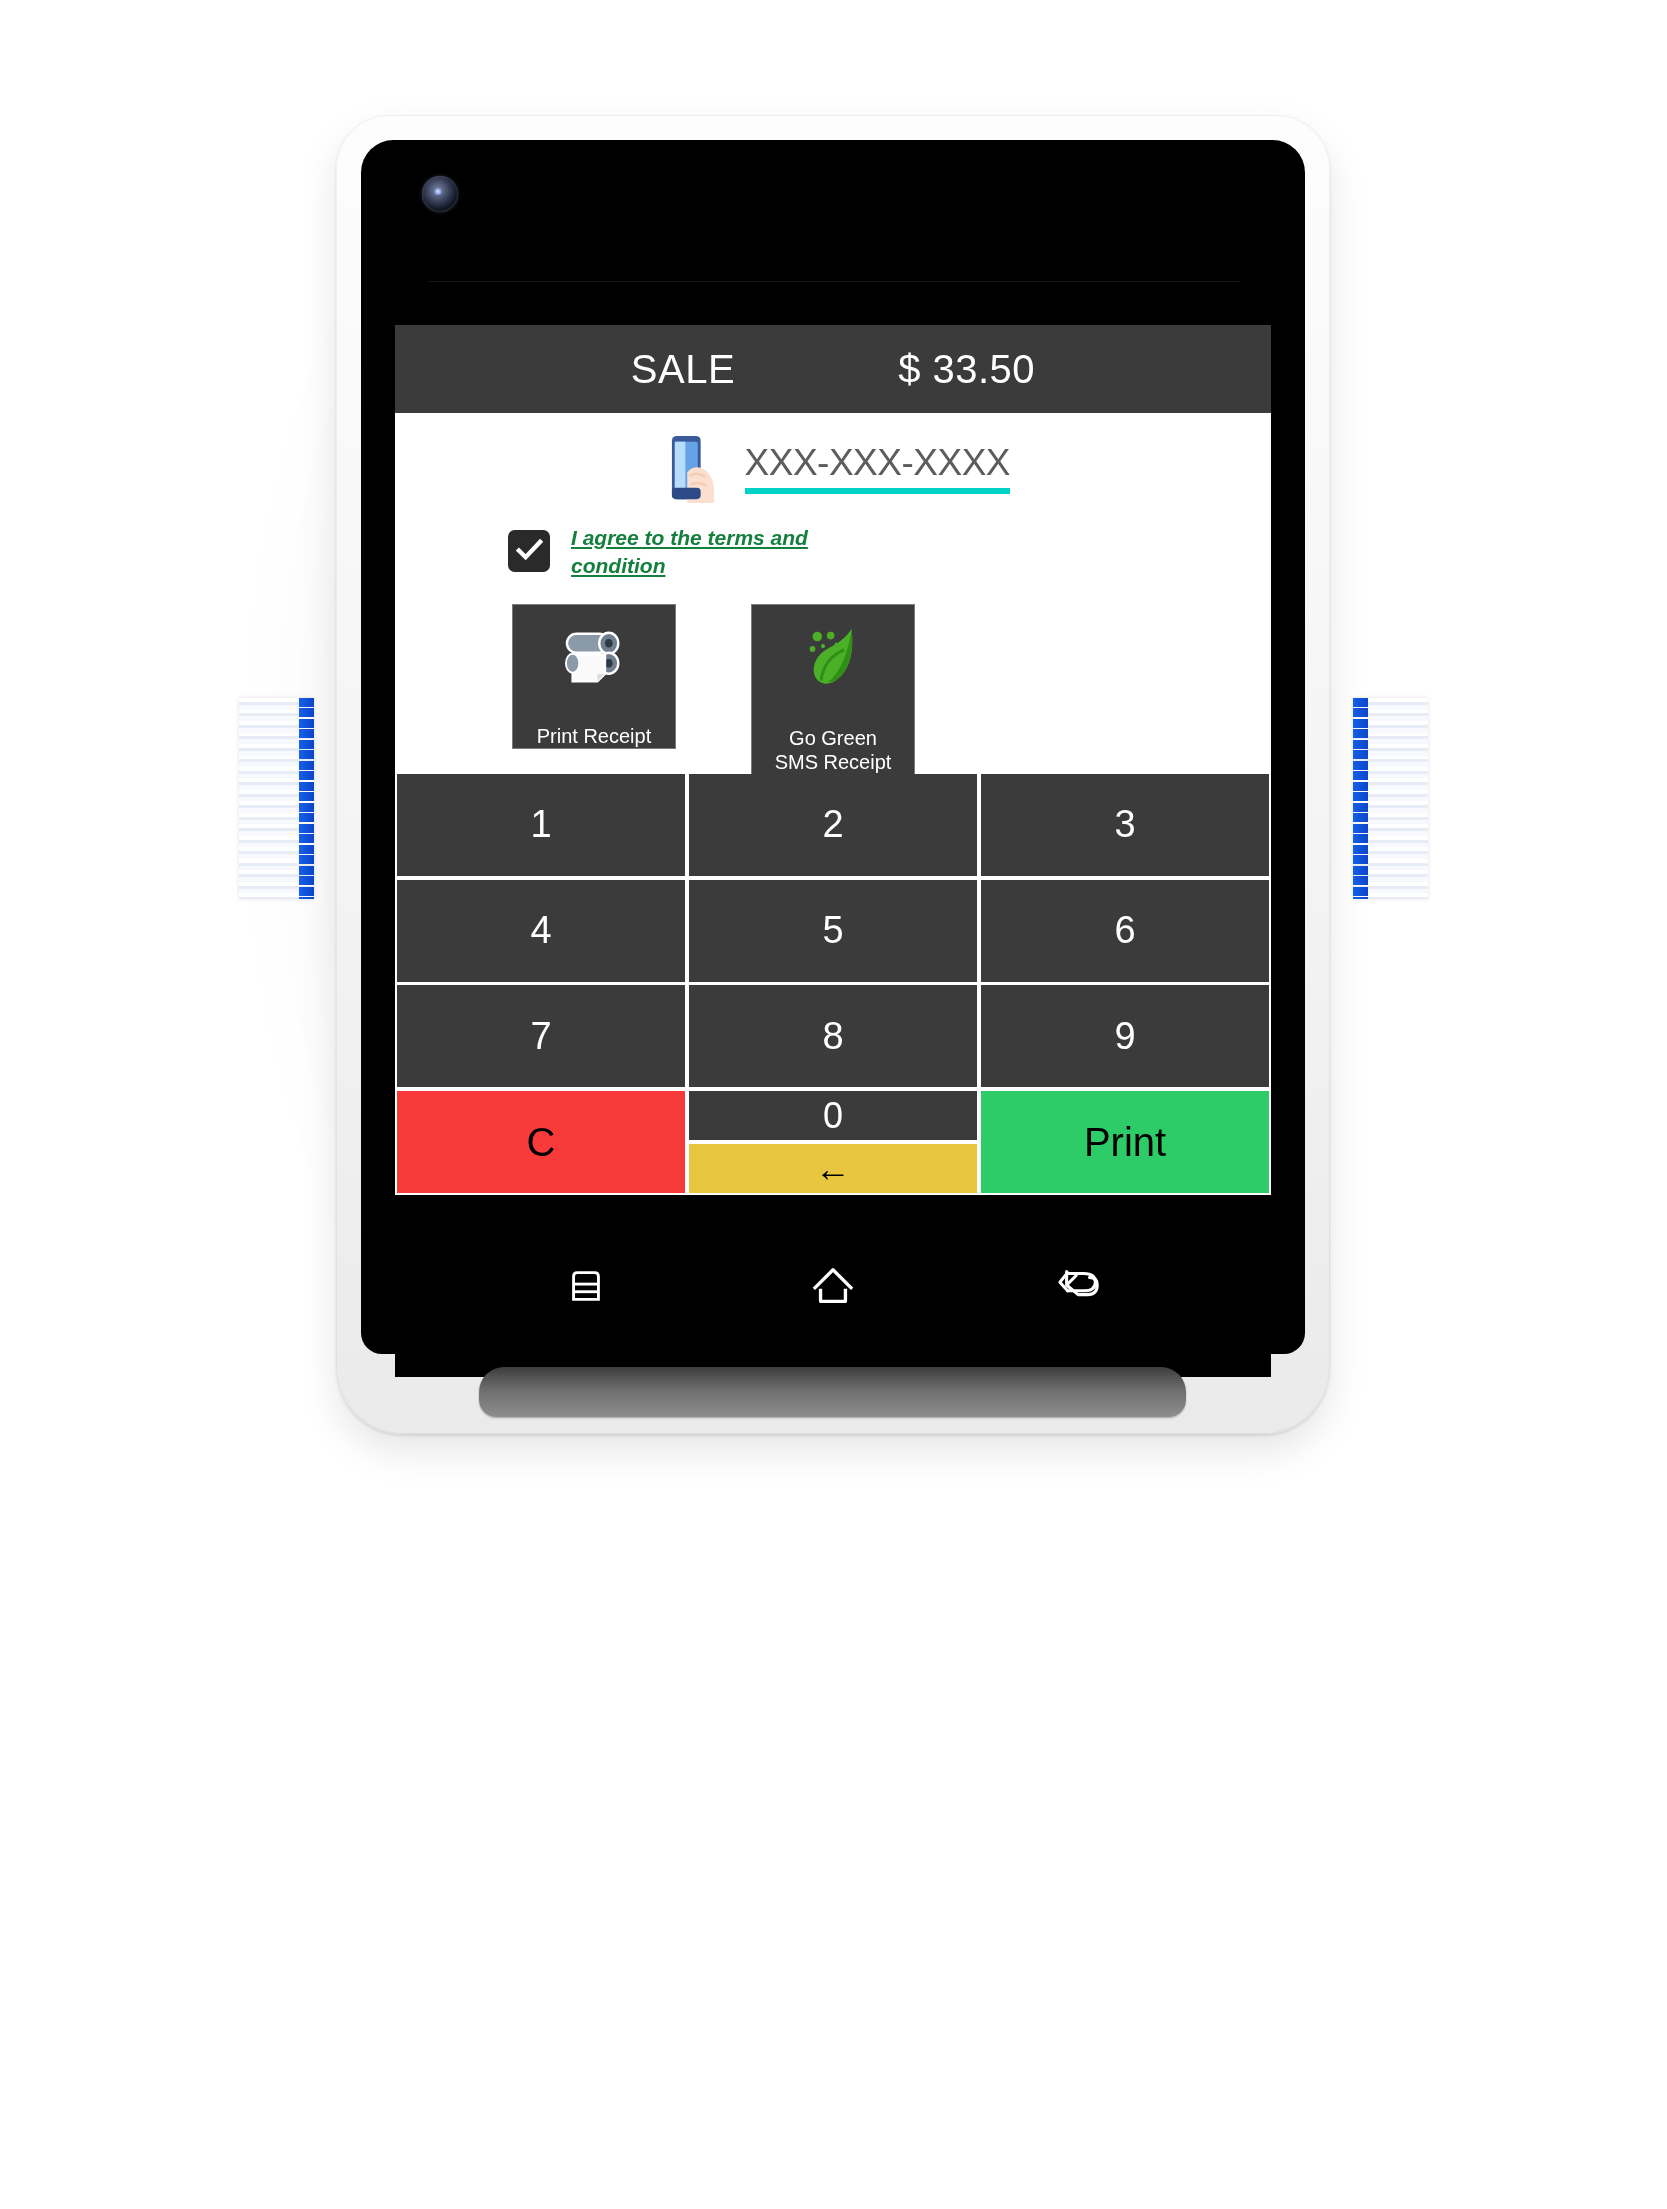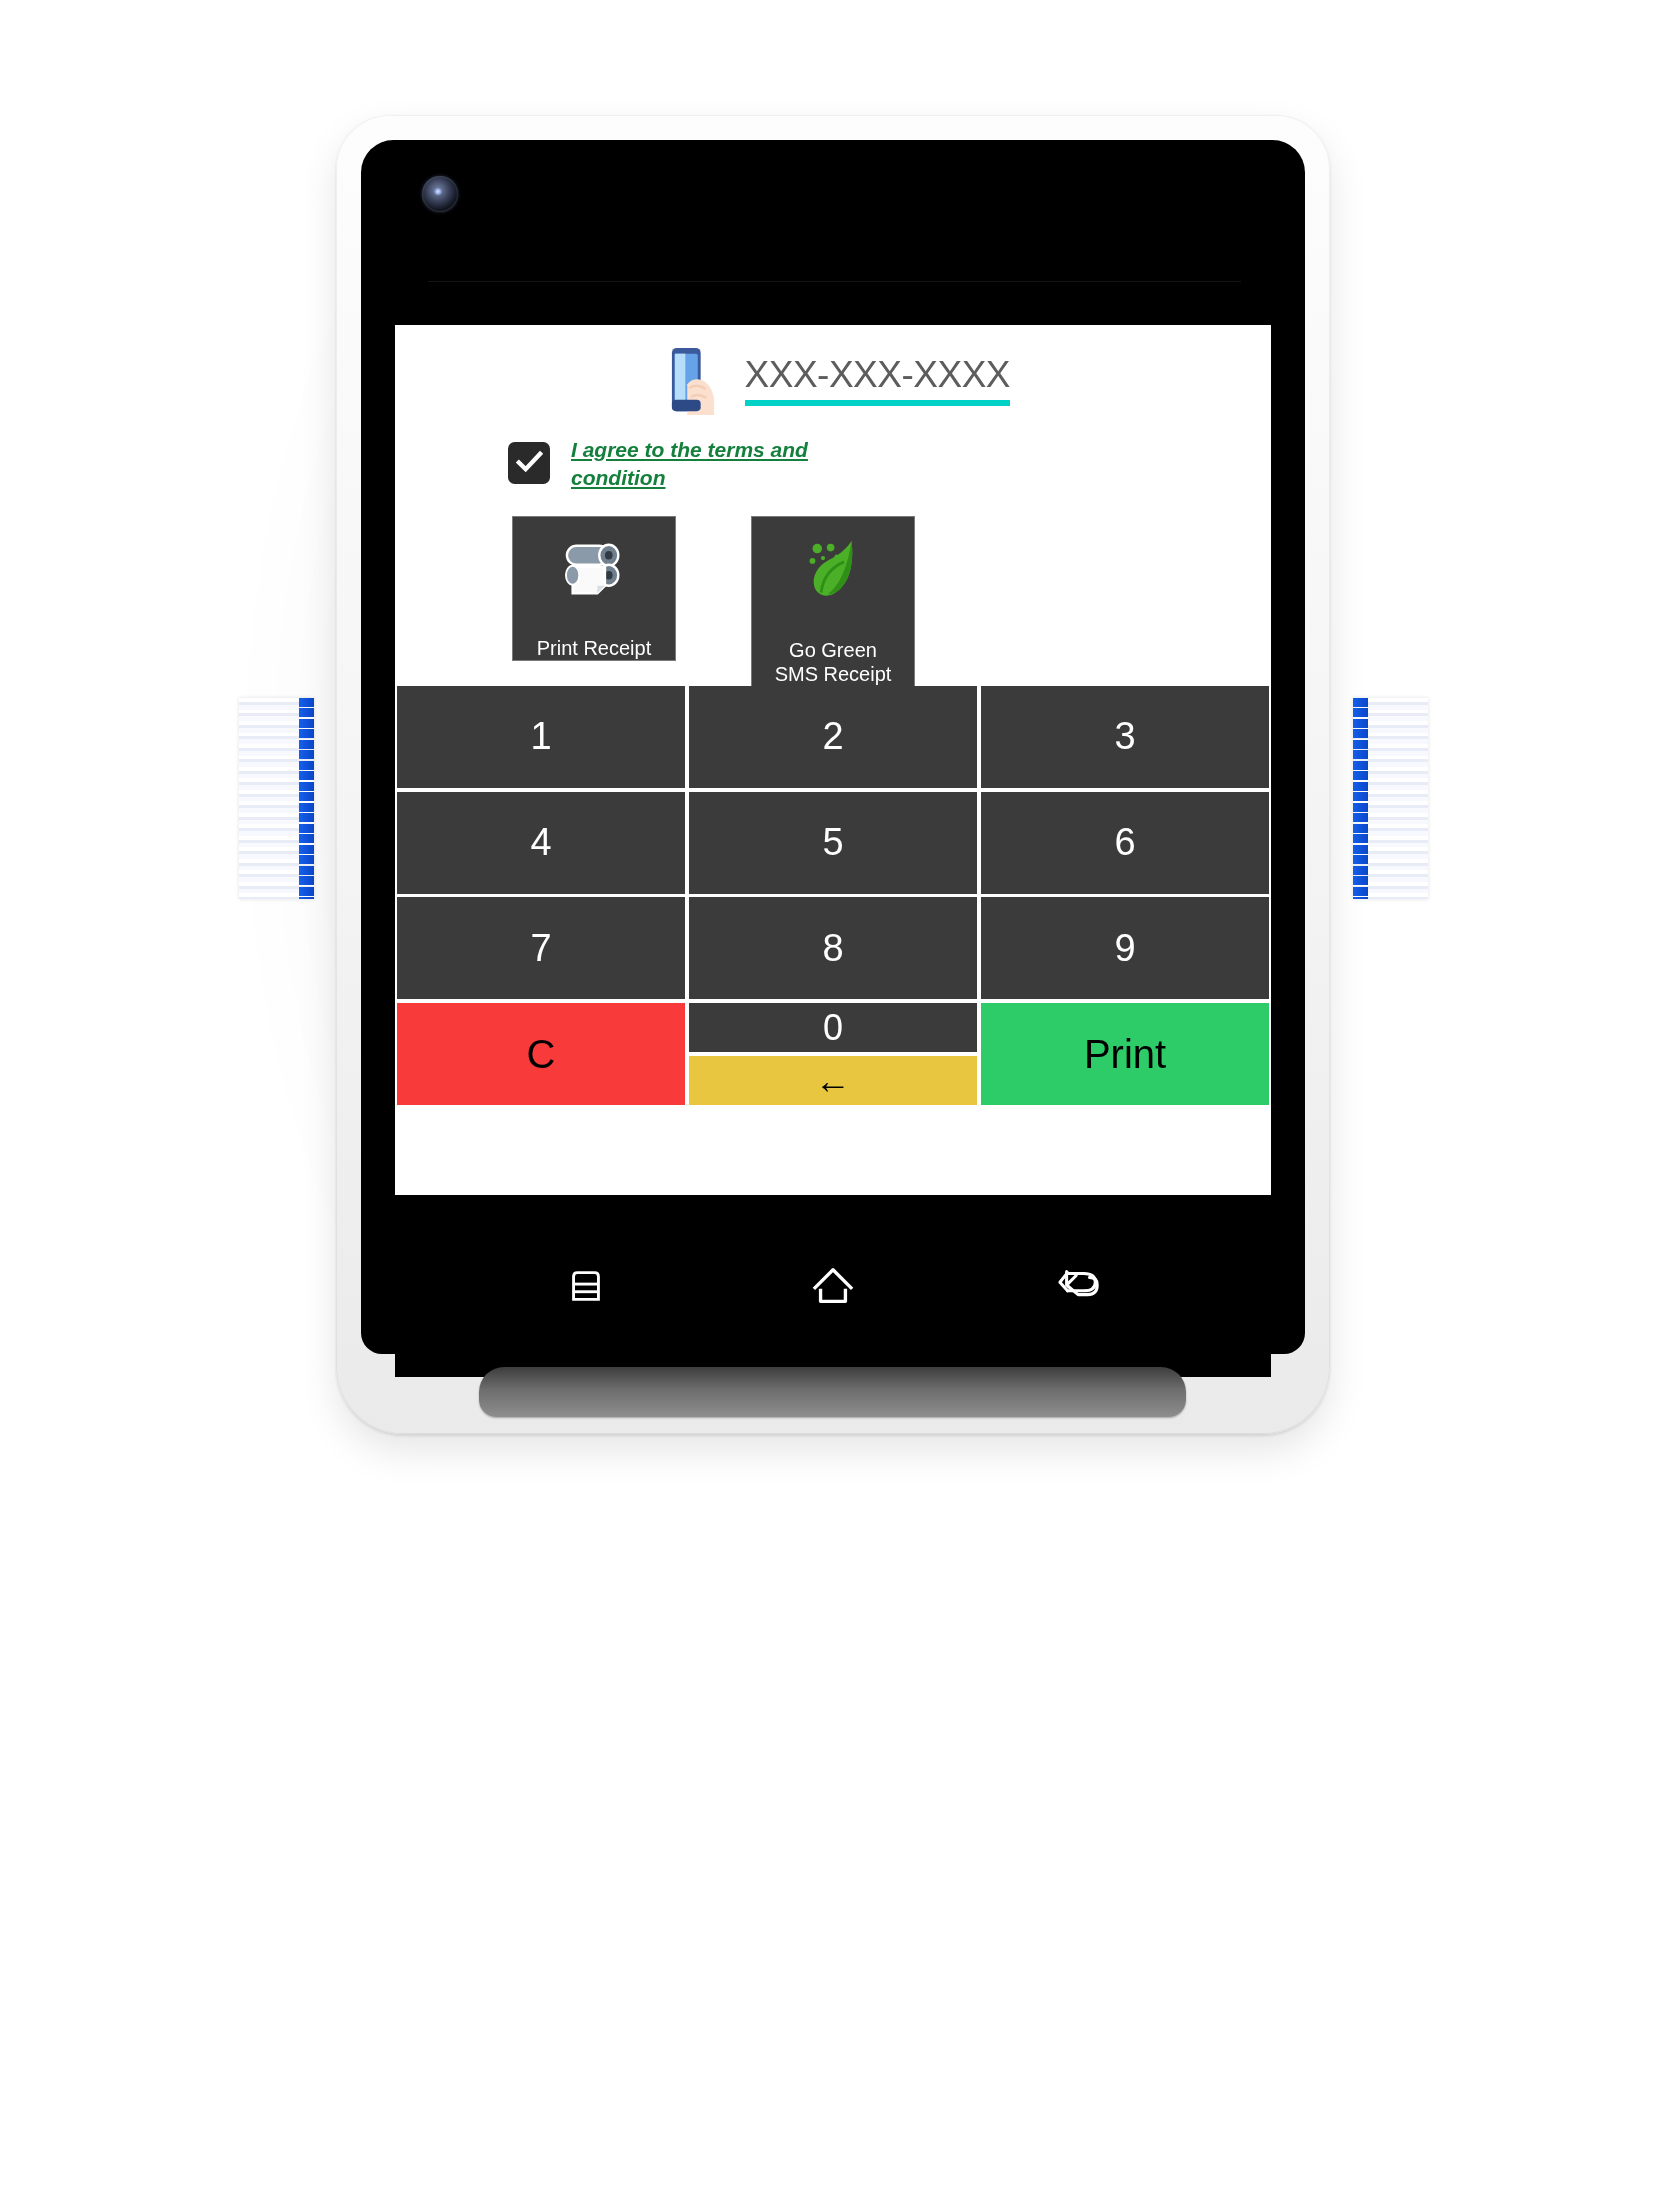--- a/index.html
+++ b/index.html
@@ -309,20 +309,24 @@
 
   <div class="device">
 
     <div class="bezel">
 
       <div class="camera"></div>
       <div class="speaker-line"></div>
 
       <div class="screen">
 
+        <div class="app-header">
+          <div class="title">SALE</div>
+          <div class="amount">$ 33.50</div>
+        </div>
 
         <div class="content">
 
           <div class="phone-row">
             <span class="phone-icon">
               <svg width="54" height="69" viewBox="0 0 56 72">
                 <rect x="6" y="2" width="30" height="66" rx="5" fill="#3a5a9b"></rect>
                 <rect x="9" y="8" width="24" height="52" rx="2" fill="#66a2e8"></rect>
                 <rect x="9" y="8" width="11" height="52" fill="#b6ddfa"></rect>
                 <path d="M22 40 C26 34 34 33 40 37 C46 41 50 50 50 58 L50 72 L22 72 Z" fill="#fbe0cf"></path>

